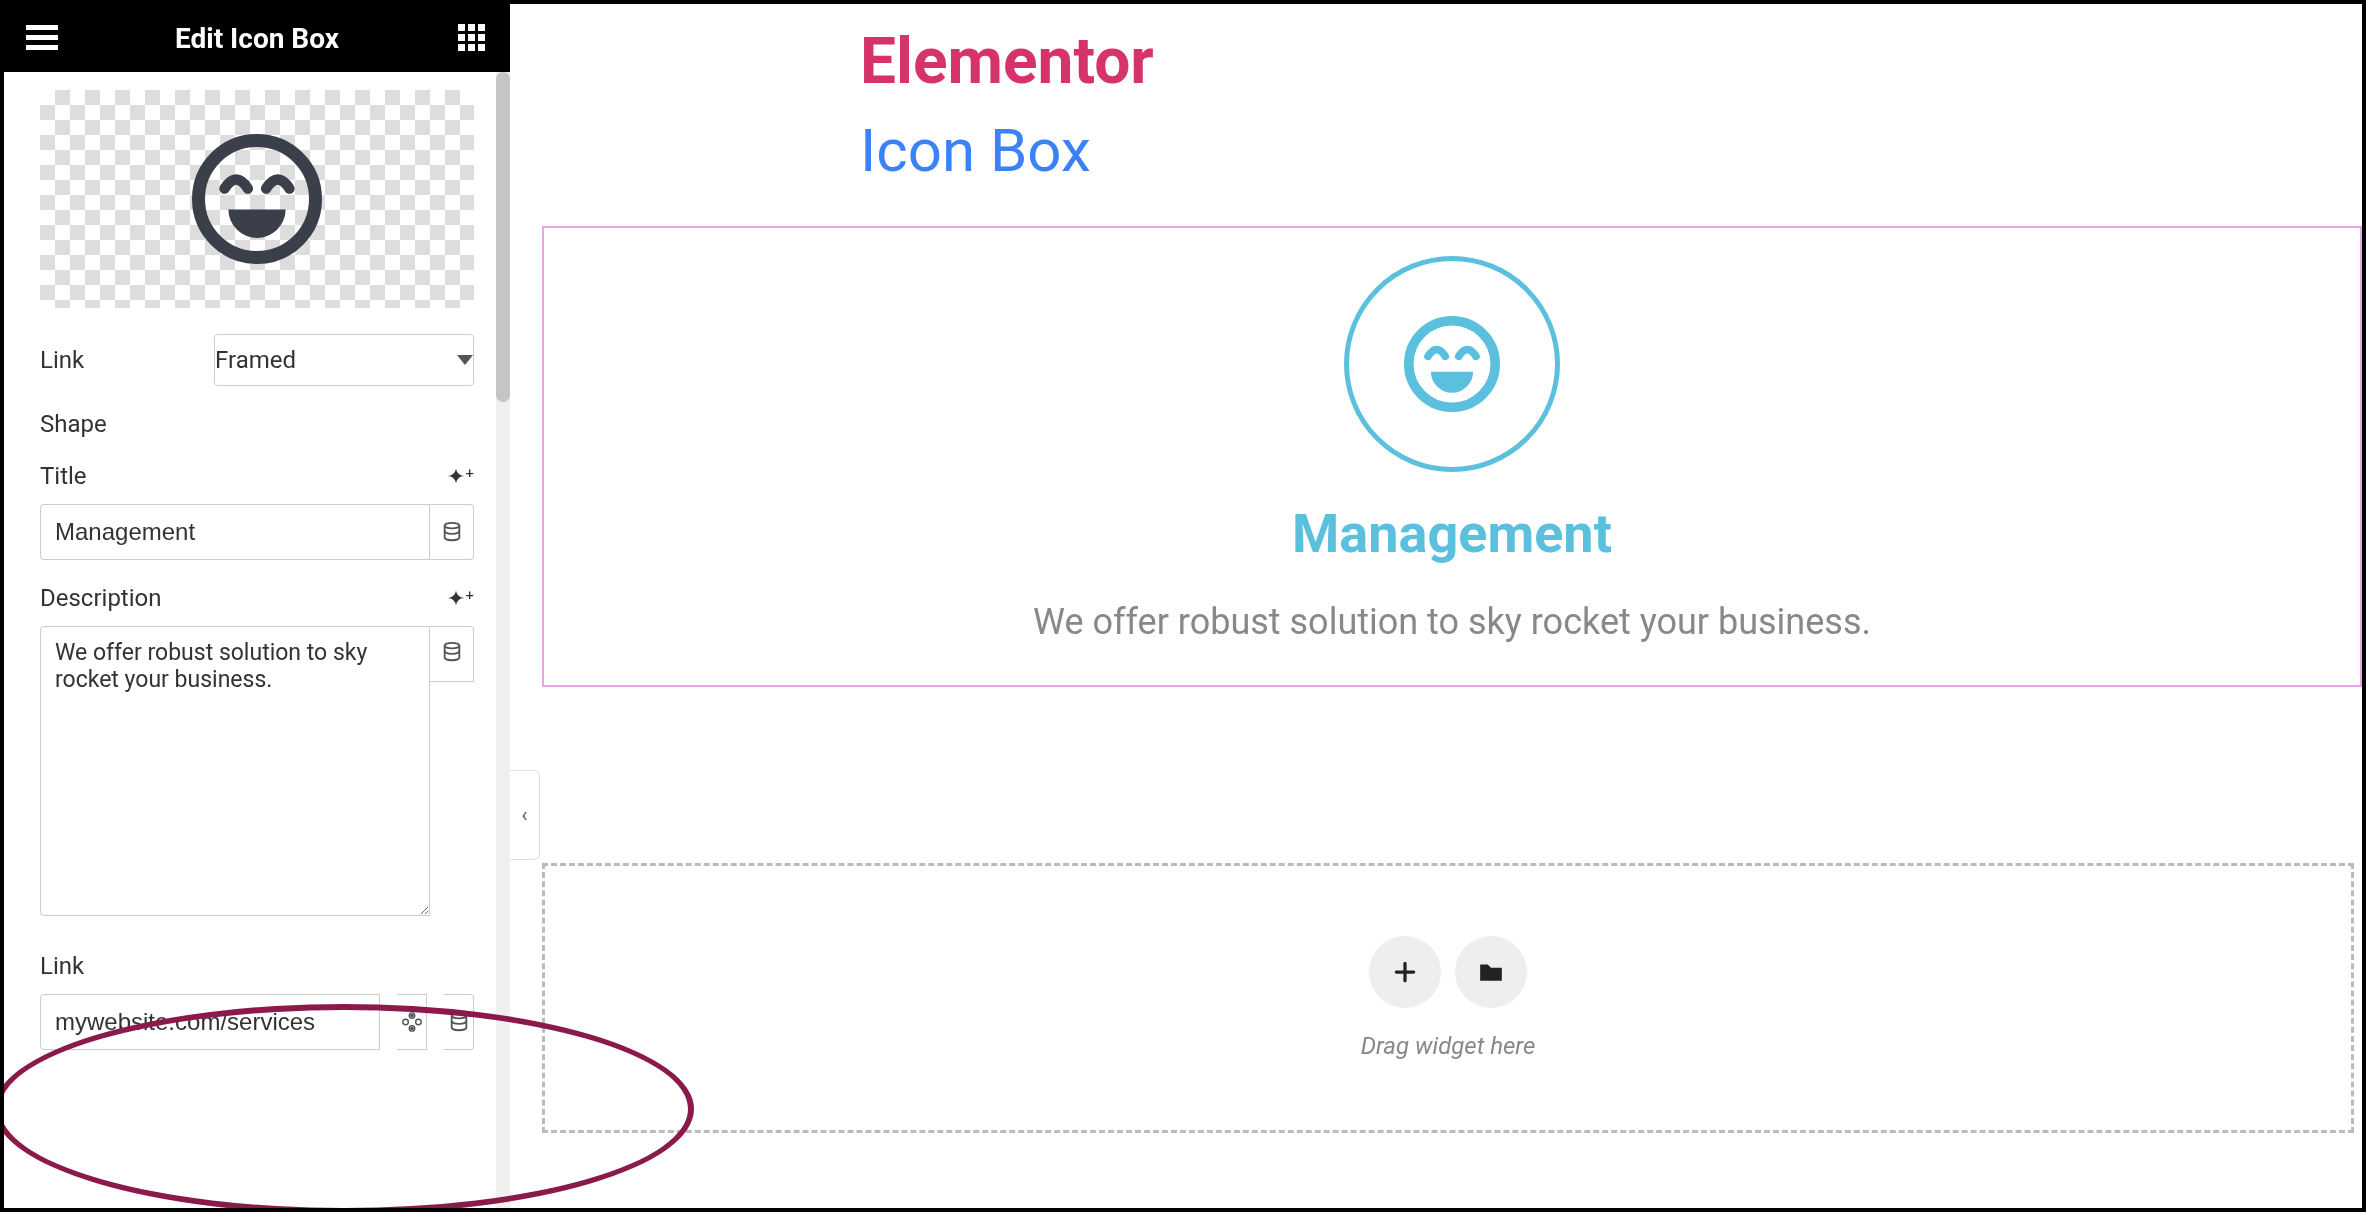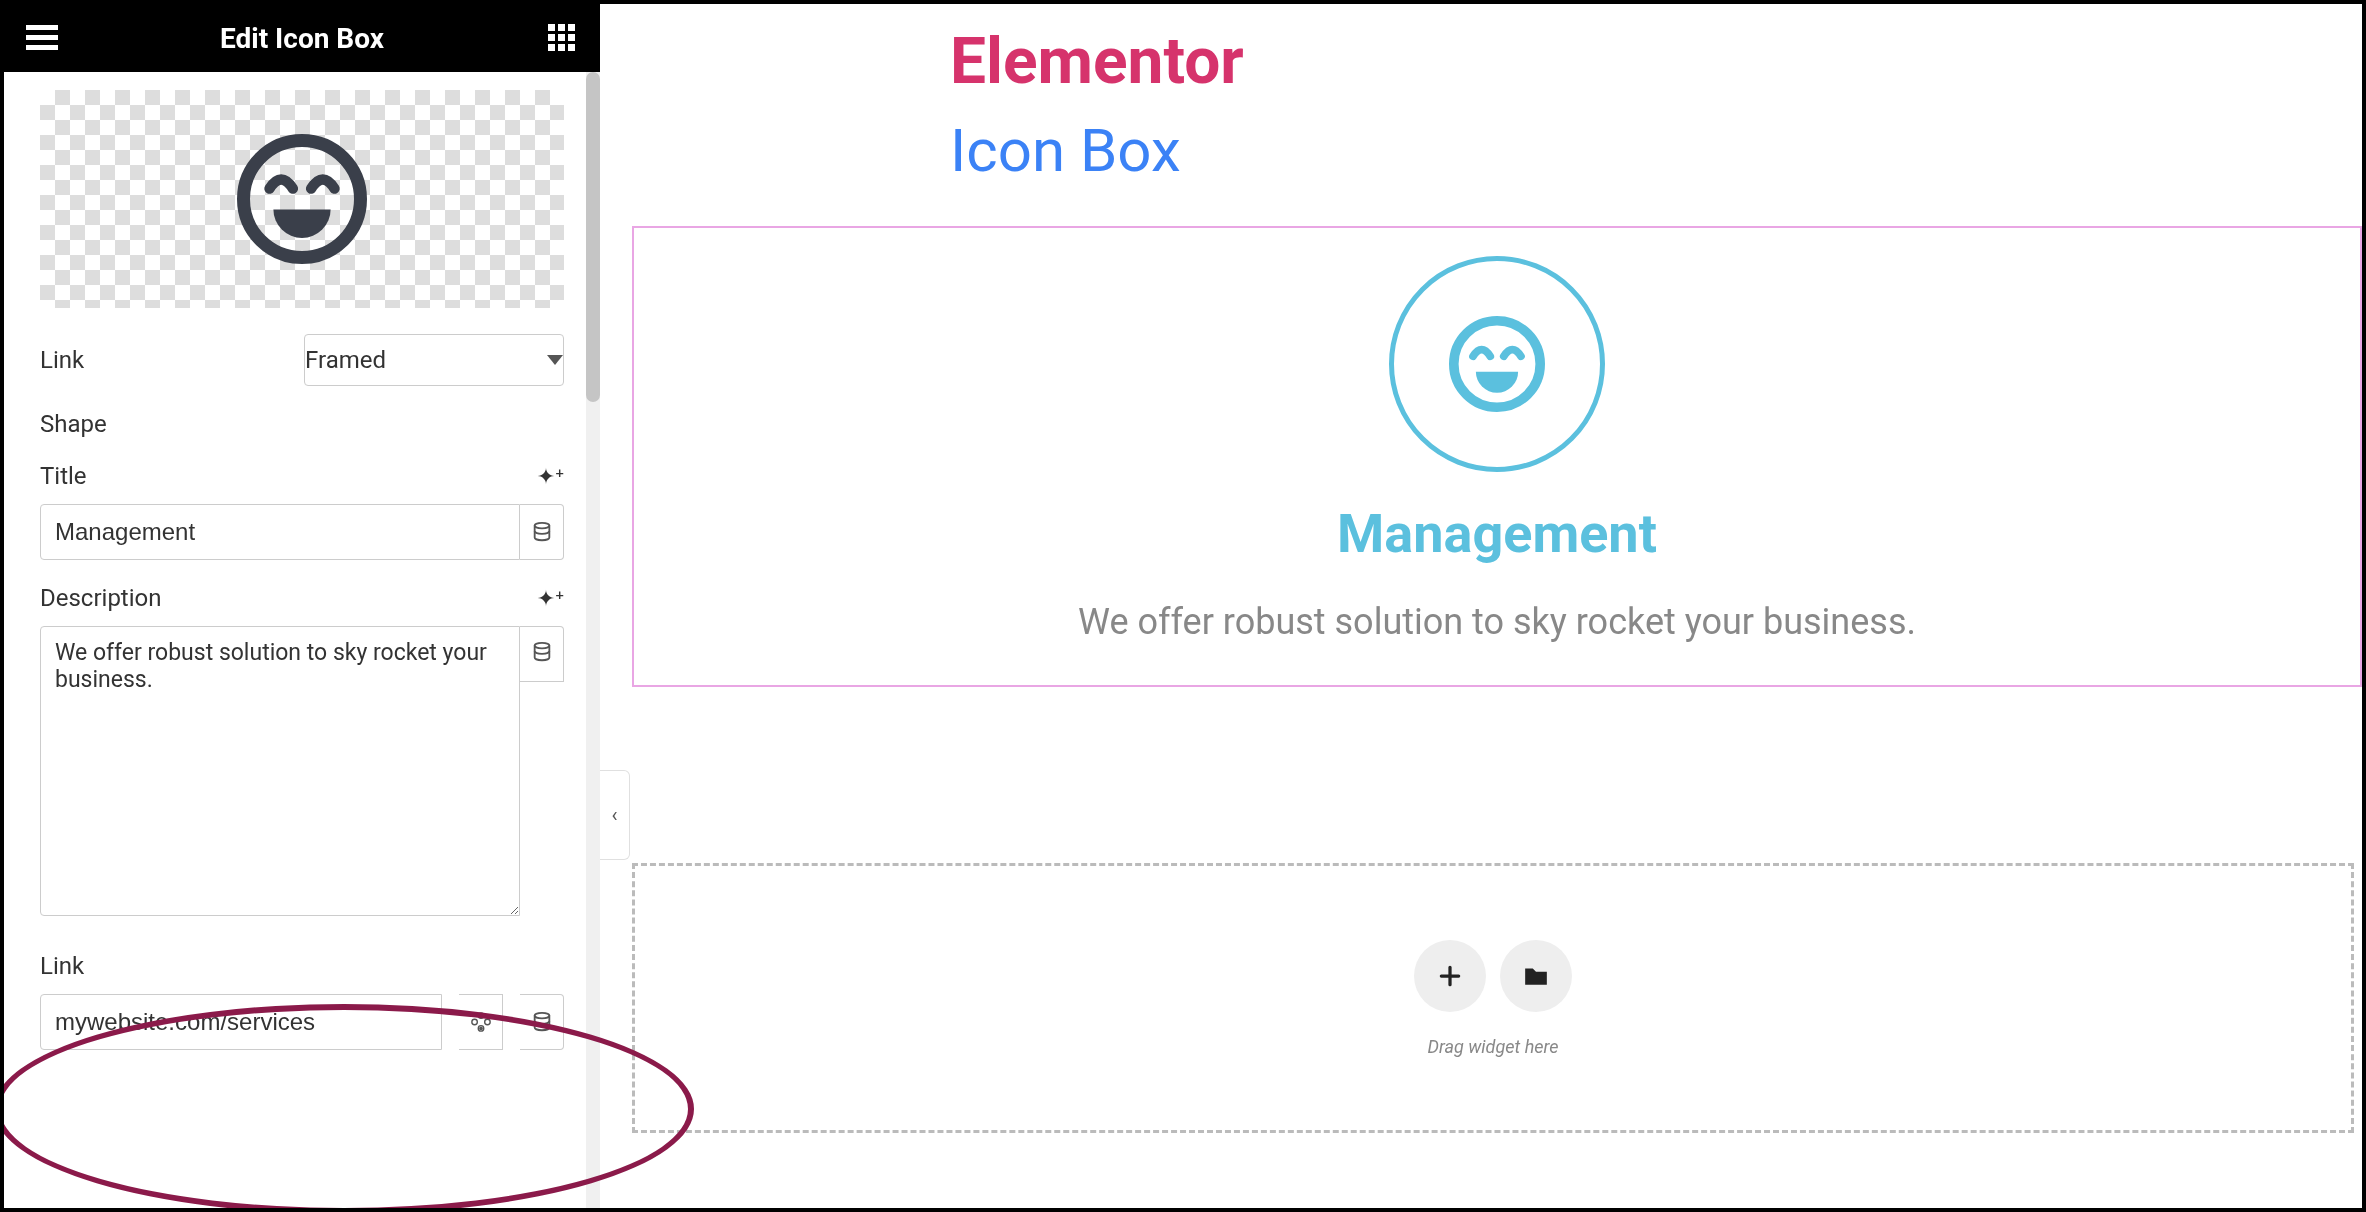--- a/index.html
+++ b/index.html
@@ -1,18 +1,18 @@
 <!DOCTYPE html>
 <html><head>
 <meta charset="utf-8">
 <style>
 * { box-sizing: border-box; margin: 0; padding: 0; }
 body { font-family: -apple-system, BlinkMacSystemFont, "Segoe UI", Roboto, sans-serif; width: 2366px; height: 1212px; overflow: hidden; border: 4px solid #000; position: relative; transform-origin: top left; }
 .app { display: flex; height: 100%; }
-.panel { width: 596px; background: #fff; display: flex; flex-direction: column; position: relative; }
+.panel { width: 506px; background: #fff; display: flex; flex-direction: column; position: relative; }
 .panel-header { background: #000; color: #fff; display: flex; align-items: center; justify-content: space-between; padding: 12px 20px; height: 68px; }
 .panel-title { font-size: 28px; font-weight: 700; flex: 1; text-align: center; }
 .hamburger-icon, .grid-icon { width: 36px; height: 36px; display: flex; align-items: center; justify-content: center; cursor: pointer; }
 .panel-body { padding: 18px 36px 36px 36px; overflow-y: auto; flex: 1; }
 .field-label { font-size: 24px; color: #333; margin-bottom: 14px; display: flex; align-items: center; justify-content: space-between; }
 .icon-preview { width: 100%; height: 218px; background-image: linear-gradient(45deg,#ddd 25%,transparent 25%),linear-gradient(-45deg,#ddd 25%,transparent 25%),linear-gradient(45deg,transparent 75%,#ddd 75%),linear-gradient(-45deg,transparent 75%,#ddd 75%); background-size: 30px 30px; background-position: 0 0,0 15px,15px -15px,-15px 0; display: flex; align-items: center; justify-content: center; margin-bottom: 26px; }
 .control-row { display: flex; align-items: center; justify-content: space-between; margin-bottom: 24px; }
 .control-row .field-label { margin-bottom: 0; }
 .select-wrap { position: relative; width: 260px; }
 .select { width: 100%; height: 52px; border: 1px solid #ccc; border-radius: 4px; background: #fff; padding: 0 0; font-size: 24px; color: #333; display: flex; align-items: center; justify-content: space-between; cursor: pointer; }
@@ -30,21 +30,21 @@
 .collapse-btn { position: absolute; left: 0; top: 766px; width: 30px; height: 90px; background: #fff; border: 1px solid #e0e0e0; border-left: none; border-radius: 0 6px 6px 0; display: flex; align-items: center; justify-content: center; cursor: pointer; font-size: 20px; color: #555; }
 .brand { font-size: 64px; font-weight: 700; color: #d6336c; padding: 20px 0 16px 326px; }
 .page-title { font-size: 60px; font-weight: 400; color: #3b82f6; padding: 0 0 40px 326px; }
 .iconbox-widget { margin: 0 0 0 8px; border: 2px solid #e9a6e4; padding: 28px 20px 42px 20px; text-align: center; }
 .framed-circle { width: 216px; height: 216px; border: 5px solid #5bc0de; border-radius: 50%; margin: 0 auto 30px auto; display: flex; align-items: center; justify-content: center; }
 .iconbox-title { font-size: 54px; font-weight: 700; color: #5bc0de; margin-bottom: 36px; }
 .iconbox-desc { font-size: 36px; color: #888; }
 .dropzone { margin: 176px 8px 0 8px; border: 3px dashed #bbb; height: 270px; display: flex; flex-direction: column; align-items: center; justify-content: center; gap: 24px; }
 .dropzone-btns { display: flex; gap: 14px; }
 .circle-btn { width: 72px; height: 72px; border-radius: 50%; background: #eee; display: flex; align-items: center; justify-content: center; font-size: 30px; cursor: pointer; }
-.dropzone-text { font-size: 18px; font-style: italic; color: #888; }
+.dropzone-text { font-size: 24px; font-style: italic; color: #888; }
 .ellipse-annot { position: absolute; left: -10px; top: 1000px; width: 700px; height: 210px; border: 6px solid #8b1a4a; border-radius: 50%; pointer-events: none; z-index: 50; }
 .db-icon svg { width: 22px; height: 22px; }
 </style>
 </head>
 <body>
 
 <div class="app">
   <div class="panel">
     <div class="panel-header">
       <div class="hamburger-icon">

